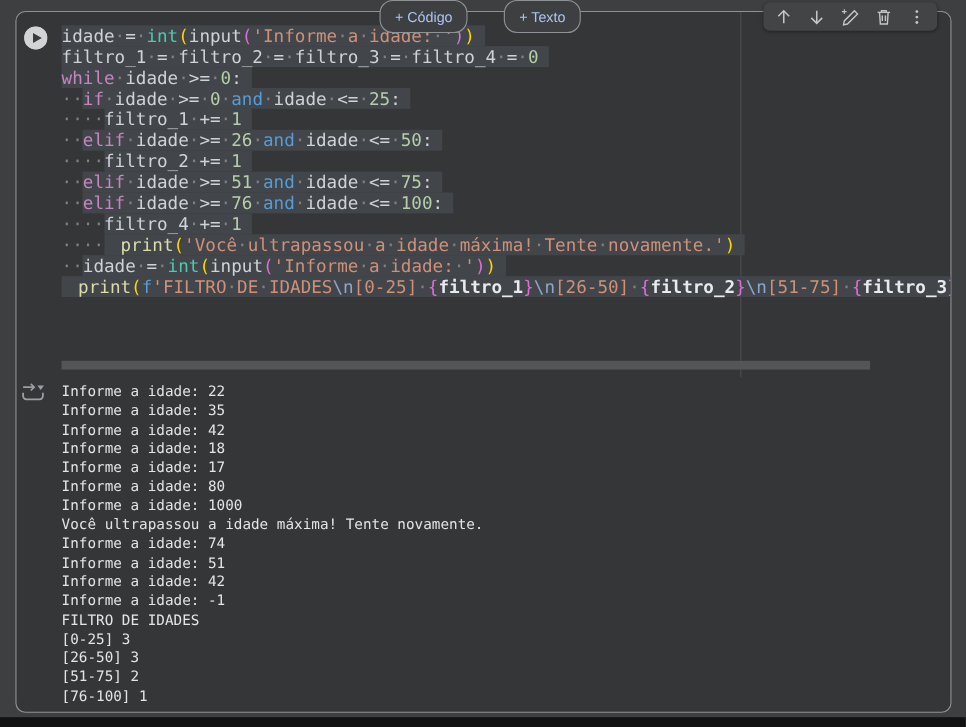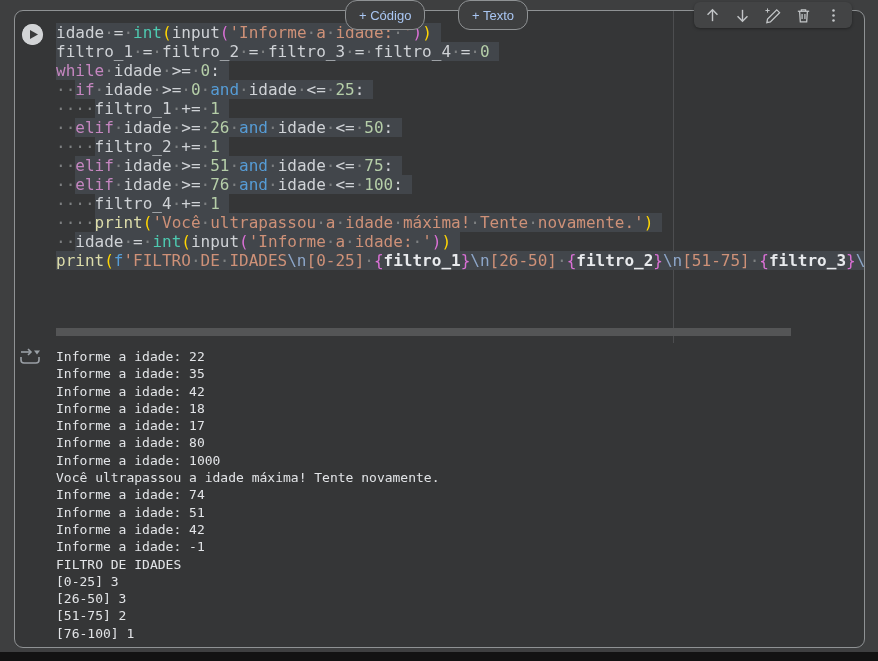--- a/index.html
+++ b/index.html
@@ -25,21 +25,21 @@
     white-space:nowrap;
   }
   .code-line{height:19px;}
   .hl{background:#42464b;padding-right:9px;}
   .ws{color:#7e8082;}
   .pl{color:#cfd2d6;}
   .plb{color:#e8eaed;font-weight:600;}
   .kw{color:#c586c0;}
   .an{color:#569cd6;text-align:center;}
   .ty{color:#4ec9b0;}
-  .fn{color:#dcdcaa;}
+  .fn{color:#dcdcaa;margin-left:15px;}
   .st{color:#ce9178;}
   .nu{color:#b5cea8;}
   .p1{color:#ffd602;}
   .p2{color:#da70d6;}
   .br{color:#da70d6;}
   .es{color:#8da6c9;}
   .ruler{position:absolute;left:658px;top:0;width:1px;height:332px;background:#4d4e50;}
   .hscroll{position:absolute;left:41px;top:317px;width:735px;height:8px;background:#545556;}
   
   .output-icon{position:absolute;left:4px;top:336px;}

